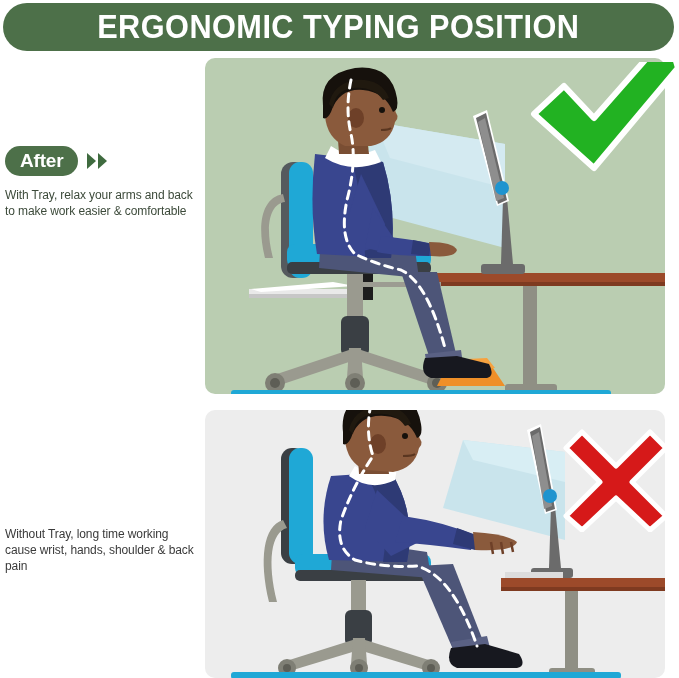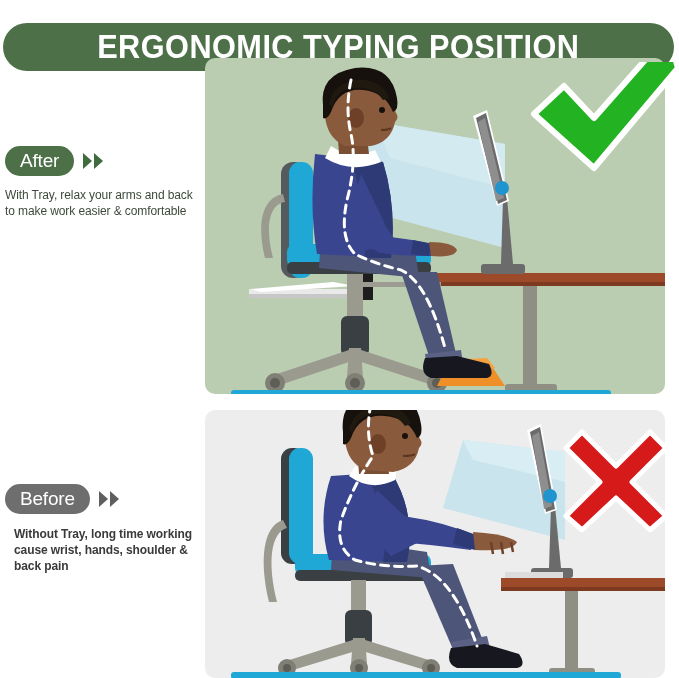--- a/index.html
+++ b/index.html
@@ -10,40 +10,40 @@
     overflow: hidden;
   }
   #page { position: relative; width: 679px; height: 678px; background: #fff; }
 
   
   .header-banner {
     position: absolute; left: 3px; top: 3px;
     width: 671px; height: 48px;
     background: #4d7049;
     border-radius: 24px;
-    display: flex; align-items: center; justify-content: center; margin-top: 20px;
+    display: flex; align-items: center; justify-content: center;
   }
   .header-title {
     color: #ffffff;
     font-size: 33px;
     font-weight: 700;
     letter-spacing: 0.5px;
     transform: scaleX(0.93);
     white-space: nowrap;
     font-family: "Liberation Sans", sans-serif;
   }
 
   
   .label-row { position: absolute; display: flex; align-items: center; gap: 9px; }
   .pill {
     border-radius: 16px;
     padding: 5px 15px 6px 15px;
     color: #fff;
     font-size: 19px;
-    font-weight: 400;
+    font-weight: 700;
     line-height: 1;
     letter-spacing: -0.2px;
   }
   .pill-after  { background: #4d7049; }
   .pill-before { background: #6e6e6e; }
   .chevrons { display: flex; gap: 2px; }
   .chev {
     width: 0; height: 0;
     border-top: 8px solid transparent;
     border-bottom: 8px solid transparent;
@@ -86,28 +86,21 @@
 
   <div class="label-row" style="left:5px; top:146px;">
     <div class="pill pill-after">After</div>
     <div class="chevrons">
       <span class="chev chev-green"></span>
         <span class="chev chev-green"></span>
     </div>
   </div>
   <div class="body-text body-after" style="left:5px; top:188px;">With Tray, relax your arms and back to make work easier &amp; comfortable</div>
 
-  <div class="label-row" style="left:5px; top:484px;">
-    <div class="pill pill-before">Before</div>
-    <div class="chevrons">
-      <span class="chev chev-gray"></span>
-        <span class="chev chev-gray"></span>
-    </div>
-  </div>
-  <div class="body-text body-before" style="left:14px; top:527px;font-weight:bold;">Without Tray, long time working cause wrist, hands, shoulder &amp; back pain</div>
+  <div class="body-text body-before" style="left:5px; top:527px;">Without Tray, long time working cause wrist, hands, shoulder &amp; back pain</div>
 
   <div class="panel panel-good">
     <div class="panel-clip">
       <div class="scene">
         <svg viewBox="0 0 460 336" preserveAspectRatio="none" aria-hidden="true">
 
           <polygon points="170,64 300,86 300,190 150,150" fill="#c9e4ec"></polygon>
           <polygon points="170,64 300,86 300,130 185,100" fill="#d4eaf1"></polygon>
 
           <rect x="228" y="215" width="232" height="9" fill="#9c4a2a"></rect>

